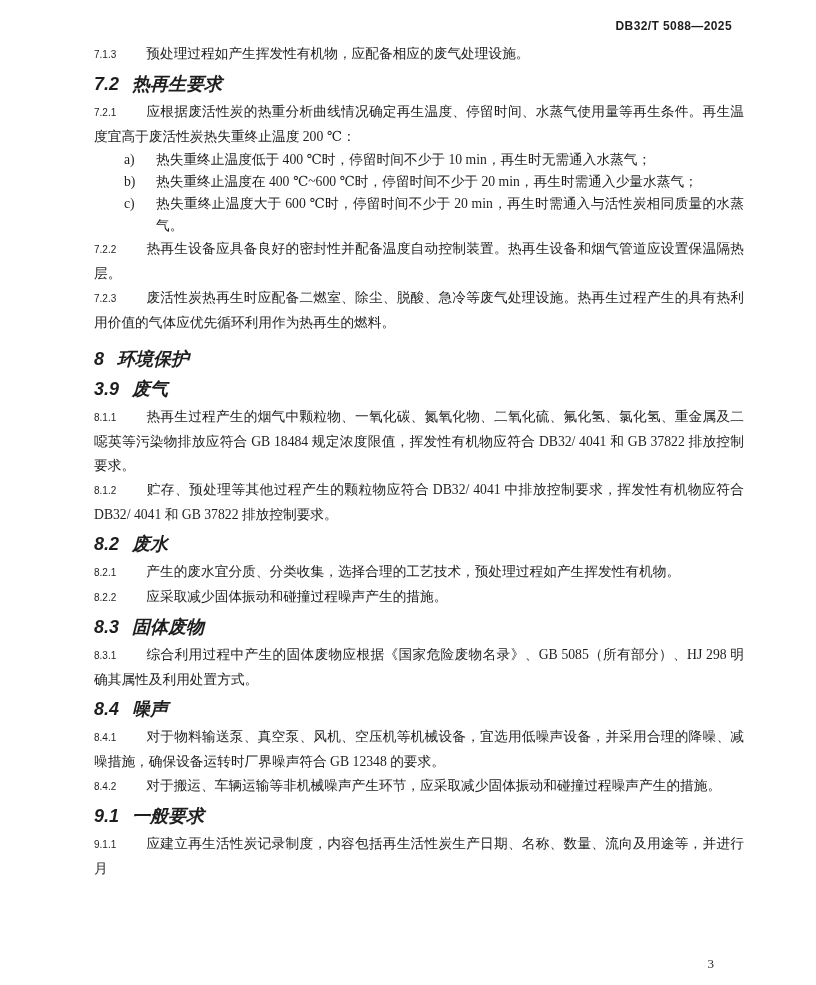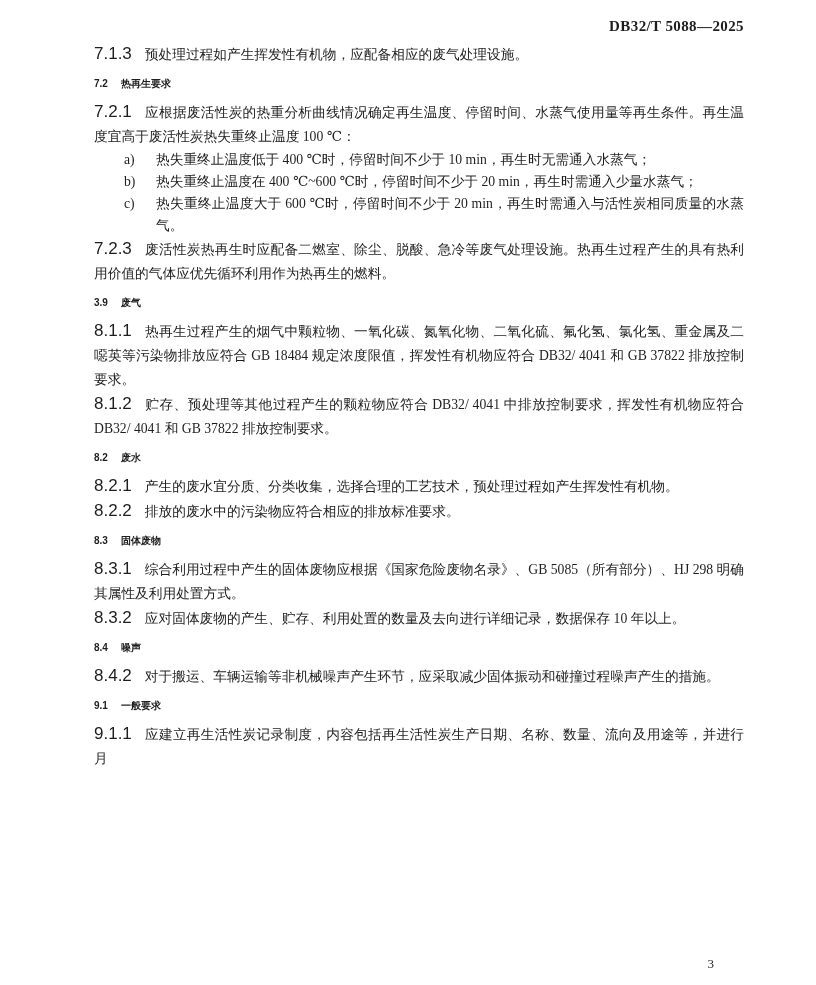--- a/index.html
+++ b/index.html
@@ -9,43 +9,44 @@
     height: 985px;
     box-sizing: border-box;
     background: #ffffff;
     padding: 16px 72px 0 94px;
     font-family: "Liberation Serif", "DejaVu Serif", serif;
     color: #1e1e1e;
     overflow: hidden;
   }
   .doc-header {
     text-align: right;
-    font-family: Liberation Serif, serif;
+    font-family: Liberation Sans, sans-serif;
     font-weight: bold;
-    font-size: 15px;
+    font-size: 12px;
     letter-spacing: 0.4px;
     line-height: 20px;
-    margin: 0 0 6px 0;
+    margin: 0 12px 6px 0;
   }
   .clause {
     font-size: 13.7px;
     line-height: 24px;
     text-align: justify;
     margin: 0;
   }
   .clause .num {
     font-family: "Liberation Sans", "DejaVu Sans", sans-serif;
-    font-size: 17px;
-    margin-right: 13px;
+    font-size: 10px;
+    margin-right: 30px;
   }
   .hd1, .hd2 {
     font-family: "Liberation Sans", "DejaVu Sans", sans-serif;
     font-weight: bold;
-    font-size: 10px;
+    font-size: 18px;
     line-height: 20px;
+    font-style: italic;
   }
   .hd1 { margin: 14px 0 10px 0; }
   .hd2 { margin: 7px 0 6px 0; }
   .hd1 .num, .hd2 .num { margin-right: 13px; font-weight: bold; }
   .list { margin: 0; }
   .li {
     position: relative;
     padding-left: 62px;
     font-size: 13.7px;
     line-height: 22px;
@@ -74,41 +75,47 @@
 
   <p class="clause">
     <span class="num">7.1.3</span><span>预处理过程如产生挥发性有机物，应配备相应的废气处理设施。</span>
   </p>
 
   <h3 class="hd2">
     <span class="num">7.2</span><span>热再生要求</span>
   </h3>
 
   <p class="clause">
-    <span class="num">7.2.1</span><span>应根据废活性炭的热重分析曲线情况确定再生温度、停留时间、水蒸气使用量等再生条件。再生温度宜高于废活性炭热失重终止温度 100 ℃：</span>
+    <span class="num">7.2.1</span><span>应根据废活性炭的热重分析曲线情况确定再生温度、停留时间、水蒸气使用量等再生条件。再生温度宜高于废活性炭热失重终止温度 200 ℃：</span>
   </p>
 
   <div class="list">
     <p class="li">
       <span class="marker">a)</span><span>热失重终止温度低于 400 ℃时，停留时间不少于 10 min，再生时无需通入水蒸气；</span>
     </p>
     <p class="li">
       <span class="marker">b)</span><span>热失重终止温度在 400 ℃~600 ℃时，停留时间不少于 20 min，再生时需通入少量水蒸气；</span>
     </p>
     <p class="li">
       <span class="marker">c)</span><span>热失重终止温度大于 600 ℃时，停留时间不少于 20 min，再生时需通入与活性炭相同质量的水蒸气。</span>
     </p>
   </div>
 
+  <p class="clause">
+    <span class="num">7.2.2</span><span>热再生设备应具备良好的密封性并配备温度自动控制装置。热再生设备和烟气管道应设置保温隔热层。</span>
+  </p>
 
   <p class="clause">
     <span class="num">7.2.3</span><span>废活性炭热再生时应配备二燃室、除尘、脱酸、急冷等废气处理设施。热再生过程产生的具有热利用价值的气体应优先循环利用作为热再生的燃料。</span>
   </p>
 
 
+  <h2 class="hd1">
+    <span class="num">8</span><span>环境保护</span>
+  </h2>
 
   <h3 class="hd2">
     <span class="num">3.9</span><span>废气</span>
   </h3>
 
   <p class="clause">
     <span class="num">8.1.1</span><span>热再生过程产生的烟气中颗粒物、一氧化碳、氮氧化物、二氧化硫、氟化氢、氯化氢、重金属及二噁英等污染物排放应符合 GB 18484 规定浓度限值，挥发性有机物应符合 DB32/ 4041 和 GB 37822 排放控制要求。</span>
   </p>
 
   <p class="clause">
@@ -117,39 +124,39 @@
 
   <h3 class="hd2">
     <span class="num">8.2</span><span>废水</span>
   </h3>
 
   <p class="clause">
     <span class="num">8.2.1</span><span>产生的废水宜分质、分类收集，选择合理的工艺技术，预处理过程如产生挥发性有机物。</span>
   </p>
 
   <p class="clause">
-    <span class="num">8.2.2</span><span>排放的废水中的污染物应符合相应的排放标准要求。</span>
+    <span class="num">8.2.2</span><span>应采取减少固体振动和碰撞过程噪声产生的措施。</span>
   </p>
 
   <h3 class="hd2">
     <span class="num">8.3</span><span>固体废物</span>
   </h3>
 
   <p class="clause">
     <span class="num">8.3.1</span><span>综合利用过程中产生的固体废物应根据《国家危险废物名录》、GB 5085（所有部分）、HJ 298 明确其属性及利用处置方式。</span>
   </p>
 
-  <p class="clause">
-    <span class="num">8.3.2</span><span>应对固体废物的产生、贮存、利用处置的数量及去向进行详细记录，数据保存 10 年以上。</span>
-  </p>
 
   <h3 class="hd2">
     <span class="num">8.4</span><span>噪声</span>
   </h3>
 
+  <p class="clause">
+    <span class="num">8.4.1</span><span>对于物料输送泵、真空泵、风机、空压机等机械设备，宜选用低噪声设备，并采用合理的降噪、减噪措施，确保设备运转时厂界噪声符合 GB 12348 的要求。</span>
+  </p>
 
   <p class="clause">
     <span class="num">8.4.2</span><span>对于搬运、车辆运输等非机械噪声产生环节，应采取减少固体振动和碰撞过程噪声产生的措施。</span>
   </p>
 
 
   <h3 class="hd2">
     <span class="num">9.1</span><span>一般要求</span>
   </h3>
 

